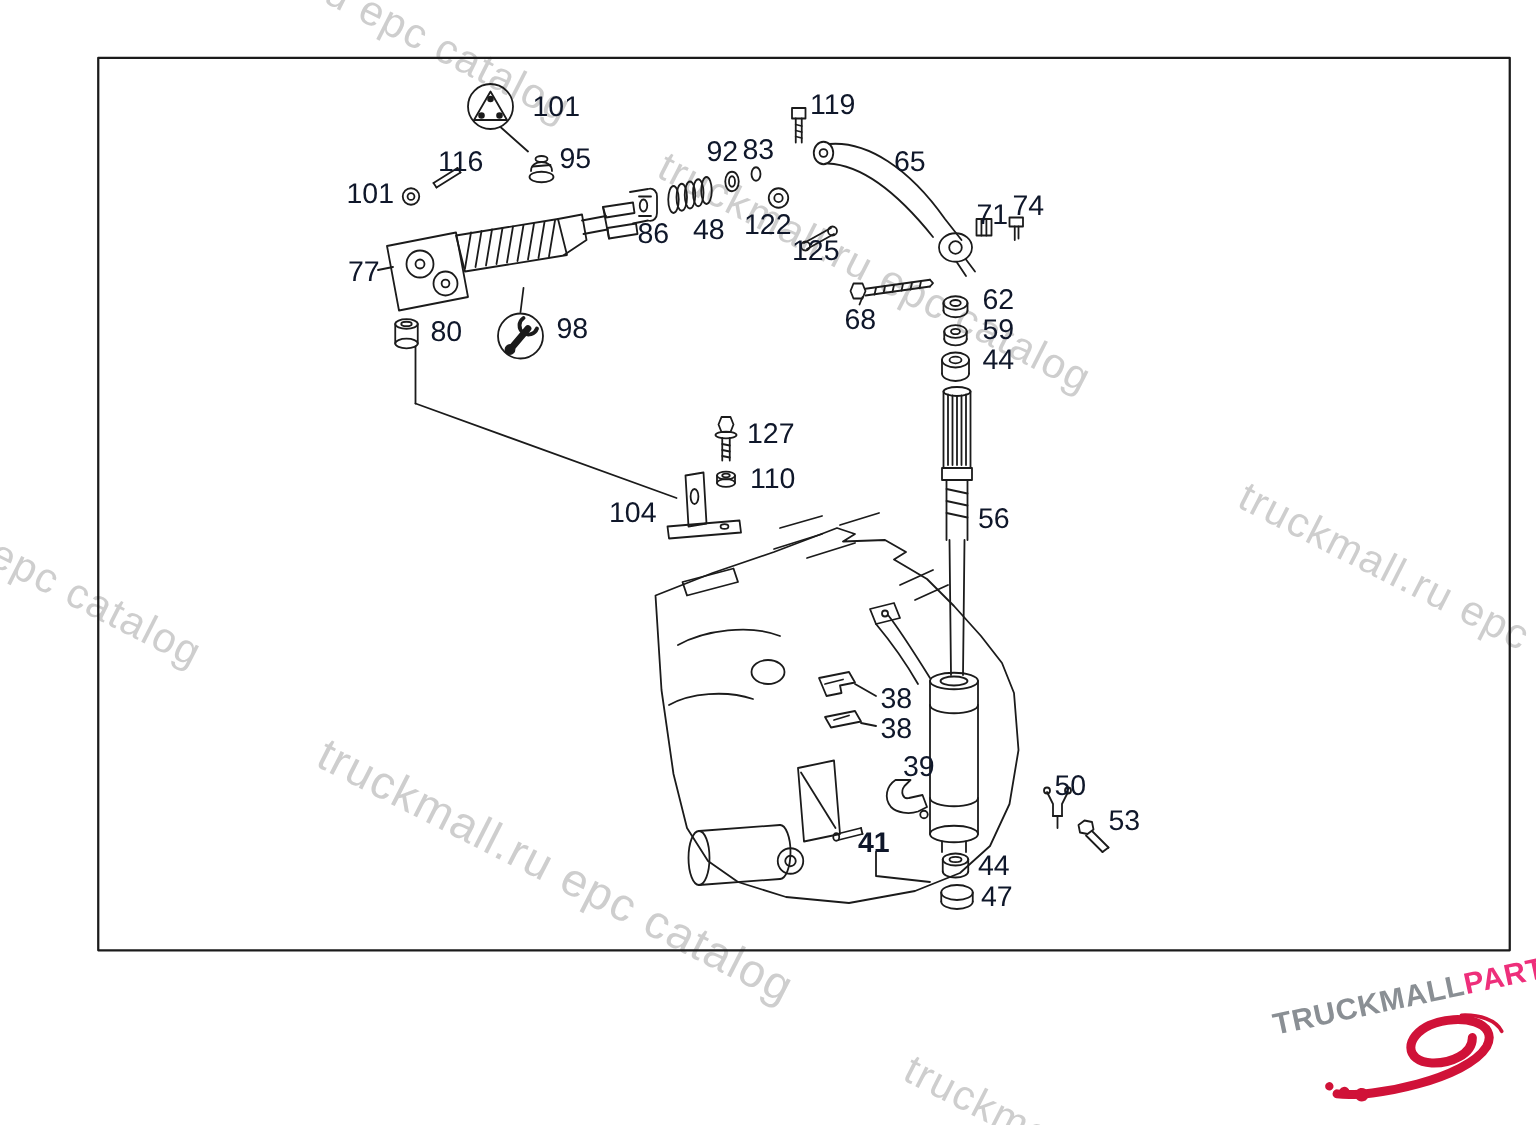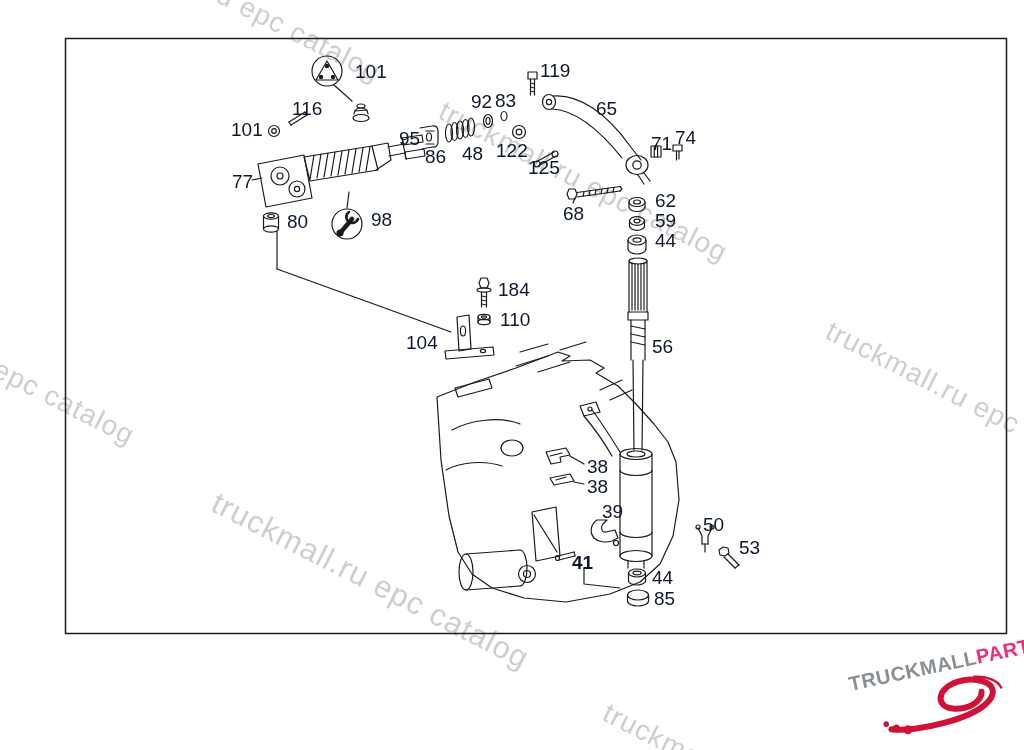--- a/index.html
+++ b/index.html
@@ -351,50 +351,50 @@
     <path d="M627.5,595 L627.5,601"></path>
       <path d="M648.5,595 L648.5,601"></path>
     <path d="M627.5,601 A10.5,5 0 0 0 648.5,601"></path>
   </g>
 </svg>
 
 <div id="labels">
     <span class="part-label" style="left: 355px; top: 62px;">101</span>
     <span class="part-label" style="left: 540px; top: 61px;">119</span>
     <span class="part-label" style="left: 292px; top: 99px;">116</span>
-    <span class="part-label" style="left: 399px; top: 97px; margin-top: 32px;">95</span>
+    <span class="part-label" style="left: 373px; top: 97px;">95</span>
     <span class="part-label" style="left: 471px; top: 92px;">92</span>
     <span class="part-label" style="left: 495px; top: 91px;">83</span>
     <span class="part-label" style="left: 596px; top: 99px;">65</span>
     <span class="part-label" style="left: 231px; top: 120px;">101</span>
     <span class="part-label" style="left: 425px; top: 147px;">86</span>
     <span class="part-label" style="left: 462px; top: 144px;">48</span>
     <span class="part-label" style="left: 496px; top: 141px;">122</span>
     <span class="part-label" style="left: 528px; top: 158px;">125</span>
     <span class="part-label" style="left: 651px; top: 134px;">71</span>
     <span class="part-label" style="left: 675px; top: 128px;">74</span>
     <span class="part-label" style="left: 232px; top: 172px;">77</span>
     <span class="part-label" style="left: 563px; top: 204px;">68</span>
     <span class="part-label" style="left: 655px; top: 191px;">62</span>
     <span class="part-label" style="left: 655px; top: 211px;">59</span>
     <span class="part-label" style="left: 655px; top: 231px;">44</span>
     <span class="part-label" style="left: 287px; top: 212px;">80</span>
     <span class="part-label" style="left: 371px; top: 210px;">98</span>
-    <span class="part-label" style="left: 498px; top: 280px;">184</span>
+    <span class="part-label" style="left: 498px; top: 280px;">127</span>
     <span class="part-label" style="left: 500px; top: 310px;">110</span>
     <span class="part-label" style="left: 406px; top: 333px;">104</span>
     <span class="part-label" style="left: 652px; top: 337px;">56</span>
     <span class="part-label" style="left: 587px; top: 457px;">38</span>
     <span class="part-label" style="left: 587px; top: 477px;">38</span>
     <span class="part-label" style="left: 602px; top: 502px;">39</span>
     <span class="part-label" style="left: 703px; top: 515px;">50</span>
     <span class="part-label" style="left: 739px; top: 538px;">53</span>
     <span class="part-label bold" style="left: 572px; top: 553px;">41</span>
     <span class="part-label" style="left: 652px; top: 568px;">44</span>
-    <span class="part-label" style="left: 654px; top: 589px;">85</span>
+    <span class="part-label" style="left: 654px; top: 589px;">47</span>
   </div>
 
 <div id="logo">
   <div class="logo-text">
     <span style="color: rgb(138, 143, 148);">TRUCKMALL</span><span style="color: rgb(238, 47, 123);">PARTS</span>
   </div>
   <svg class="logo-swoosh" width="150" height="62" viewBox="0 0 150 62" fill="none">
     <path d="M8,48 C30,56 95,56 112,38 C124,24 100,12 78,16 C60,20 56,36 74,41 C86,44 102,41 104,30" stroke="#d01238" stroke-width="6" stroke-linecap="round"></path>
     <path d="M100,14 C112,16 122,22 124,30" stroke="#d01238" stroke-width="2.5" stroke-linecap="round"></path>
     <circle cx="24" cy="52" r="4.5" fill="#d01238"></circle>

